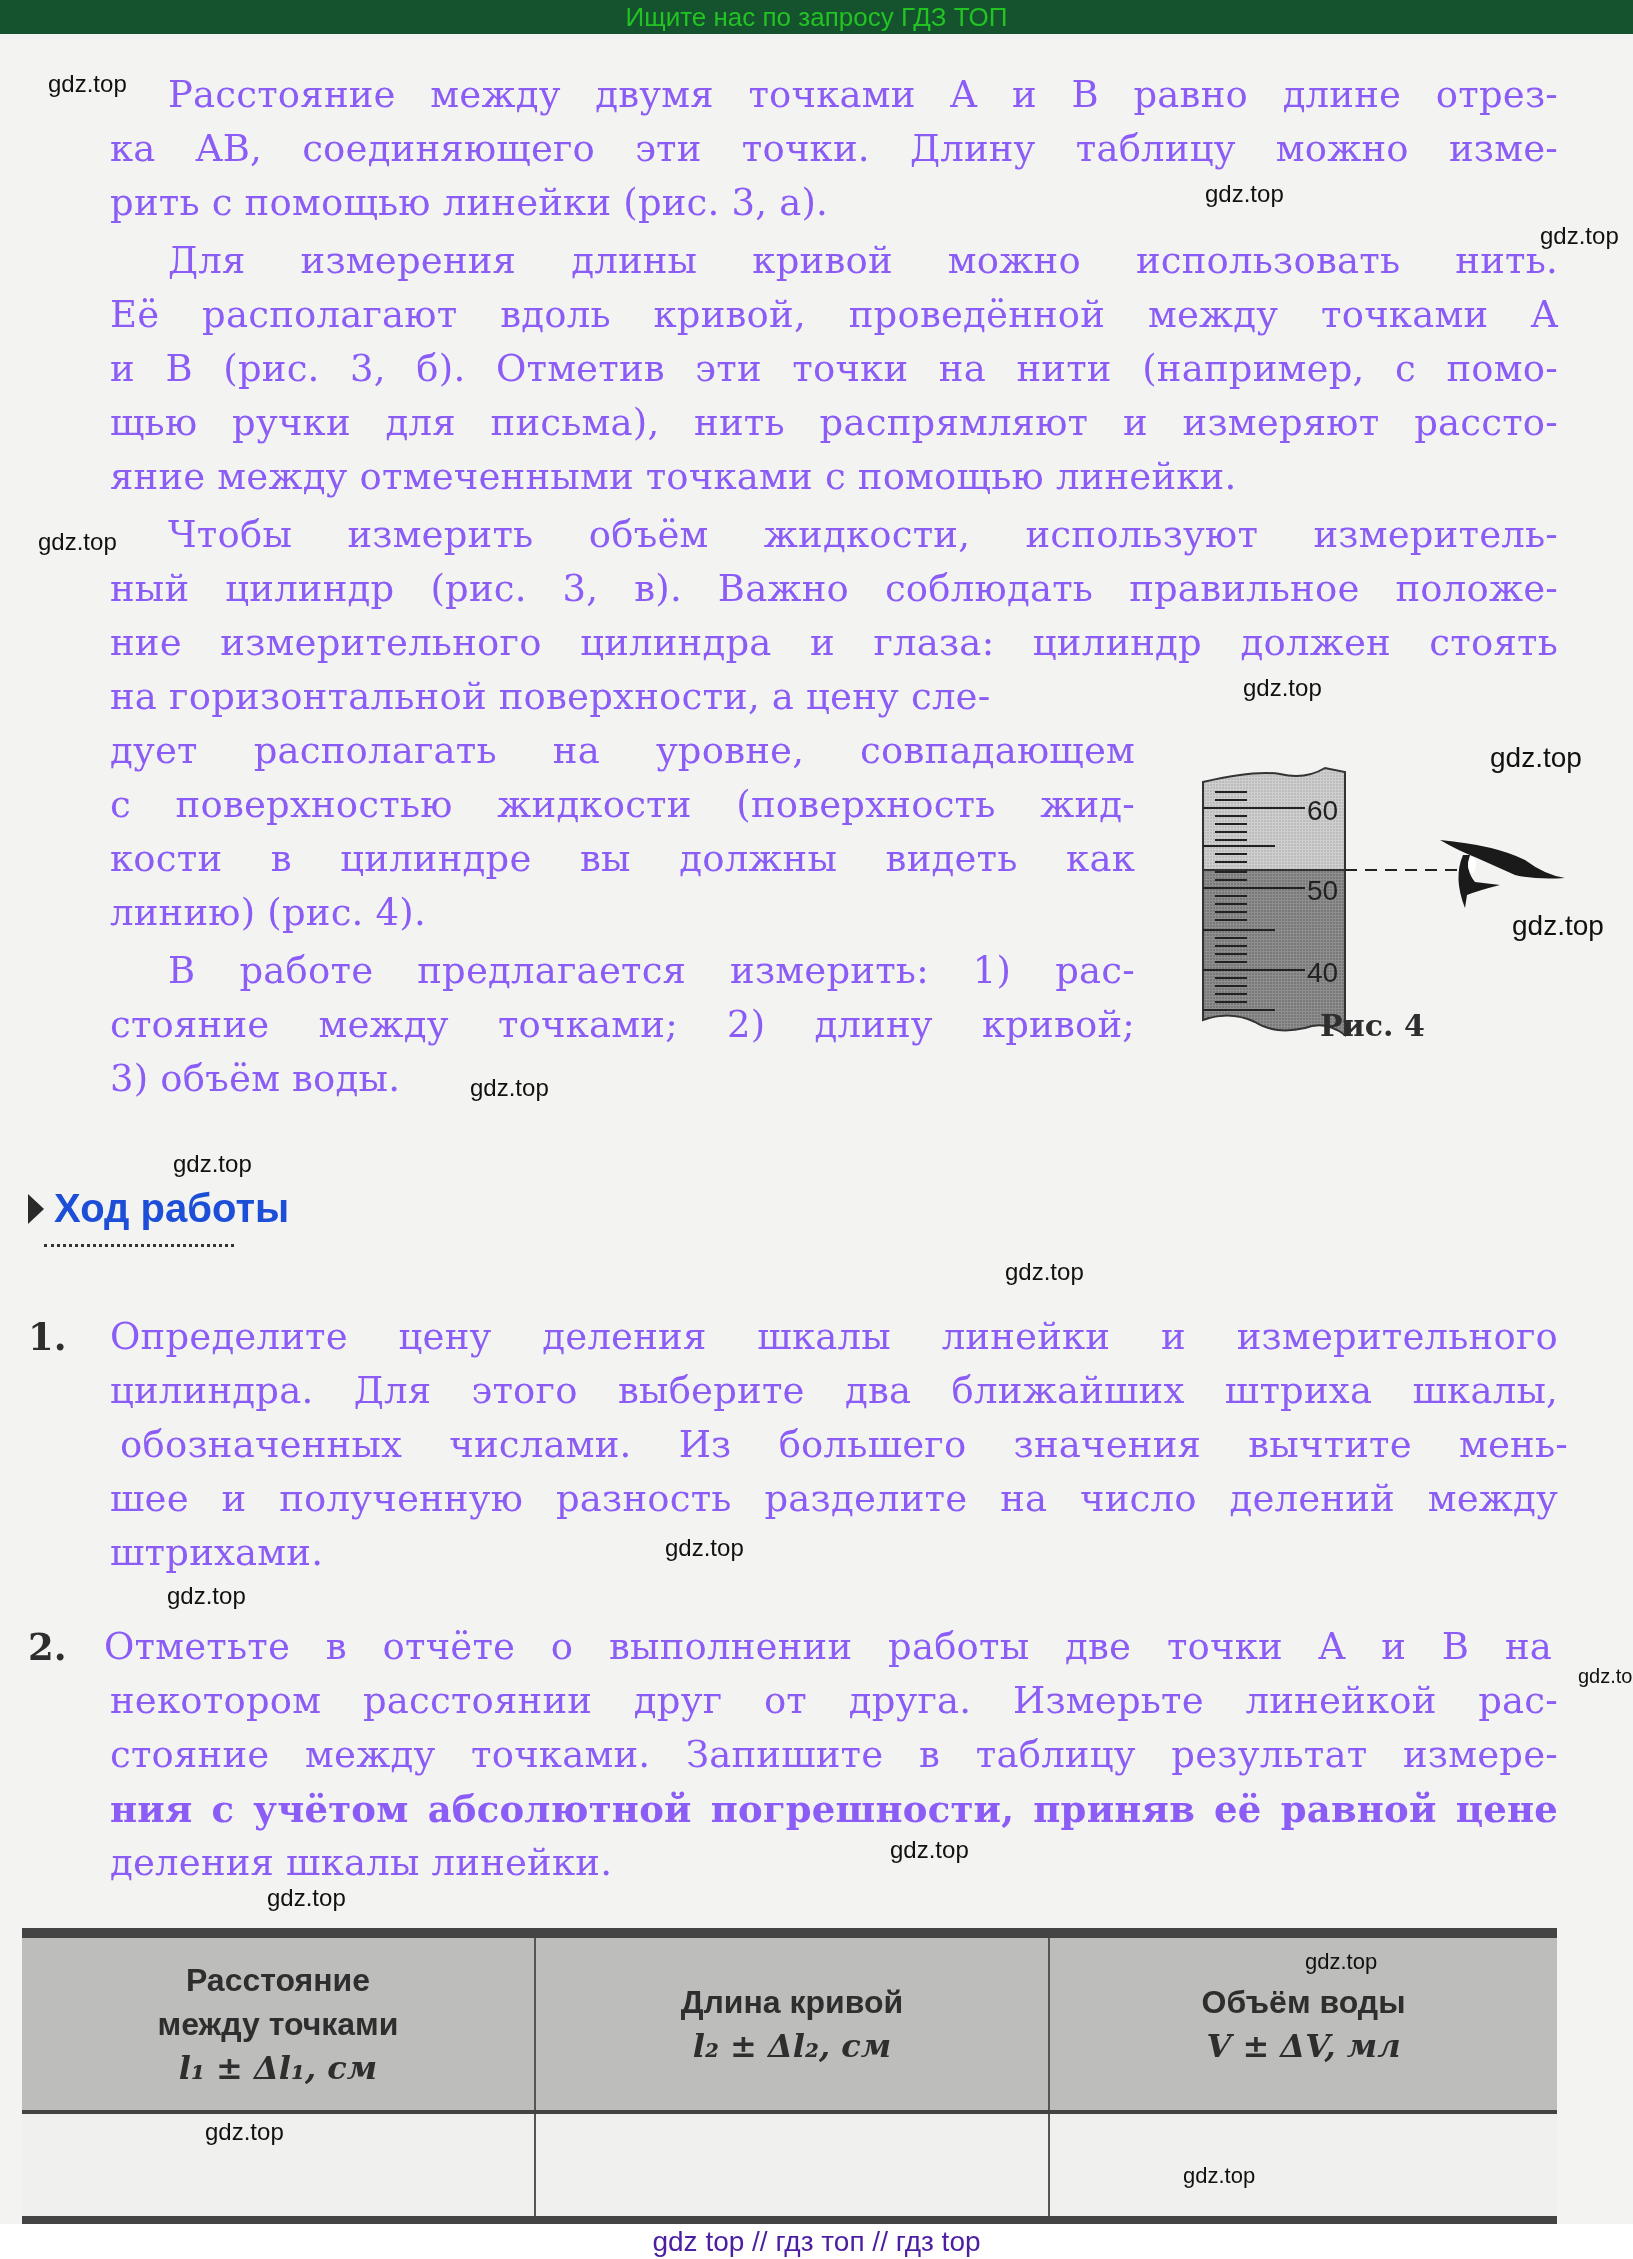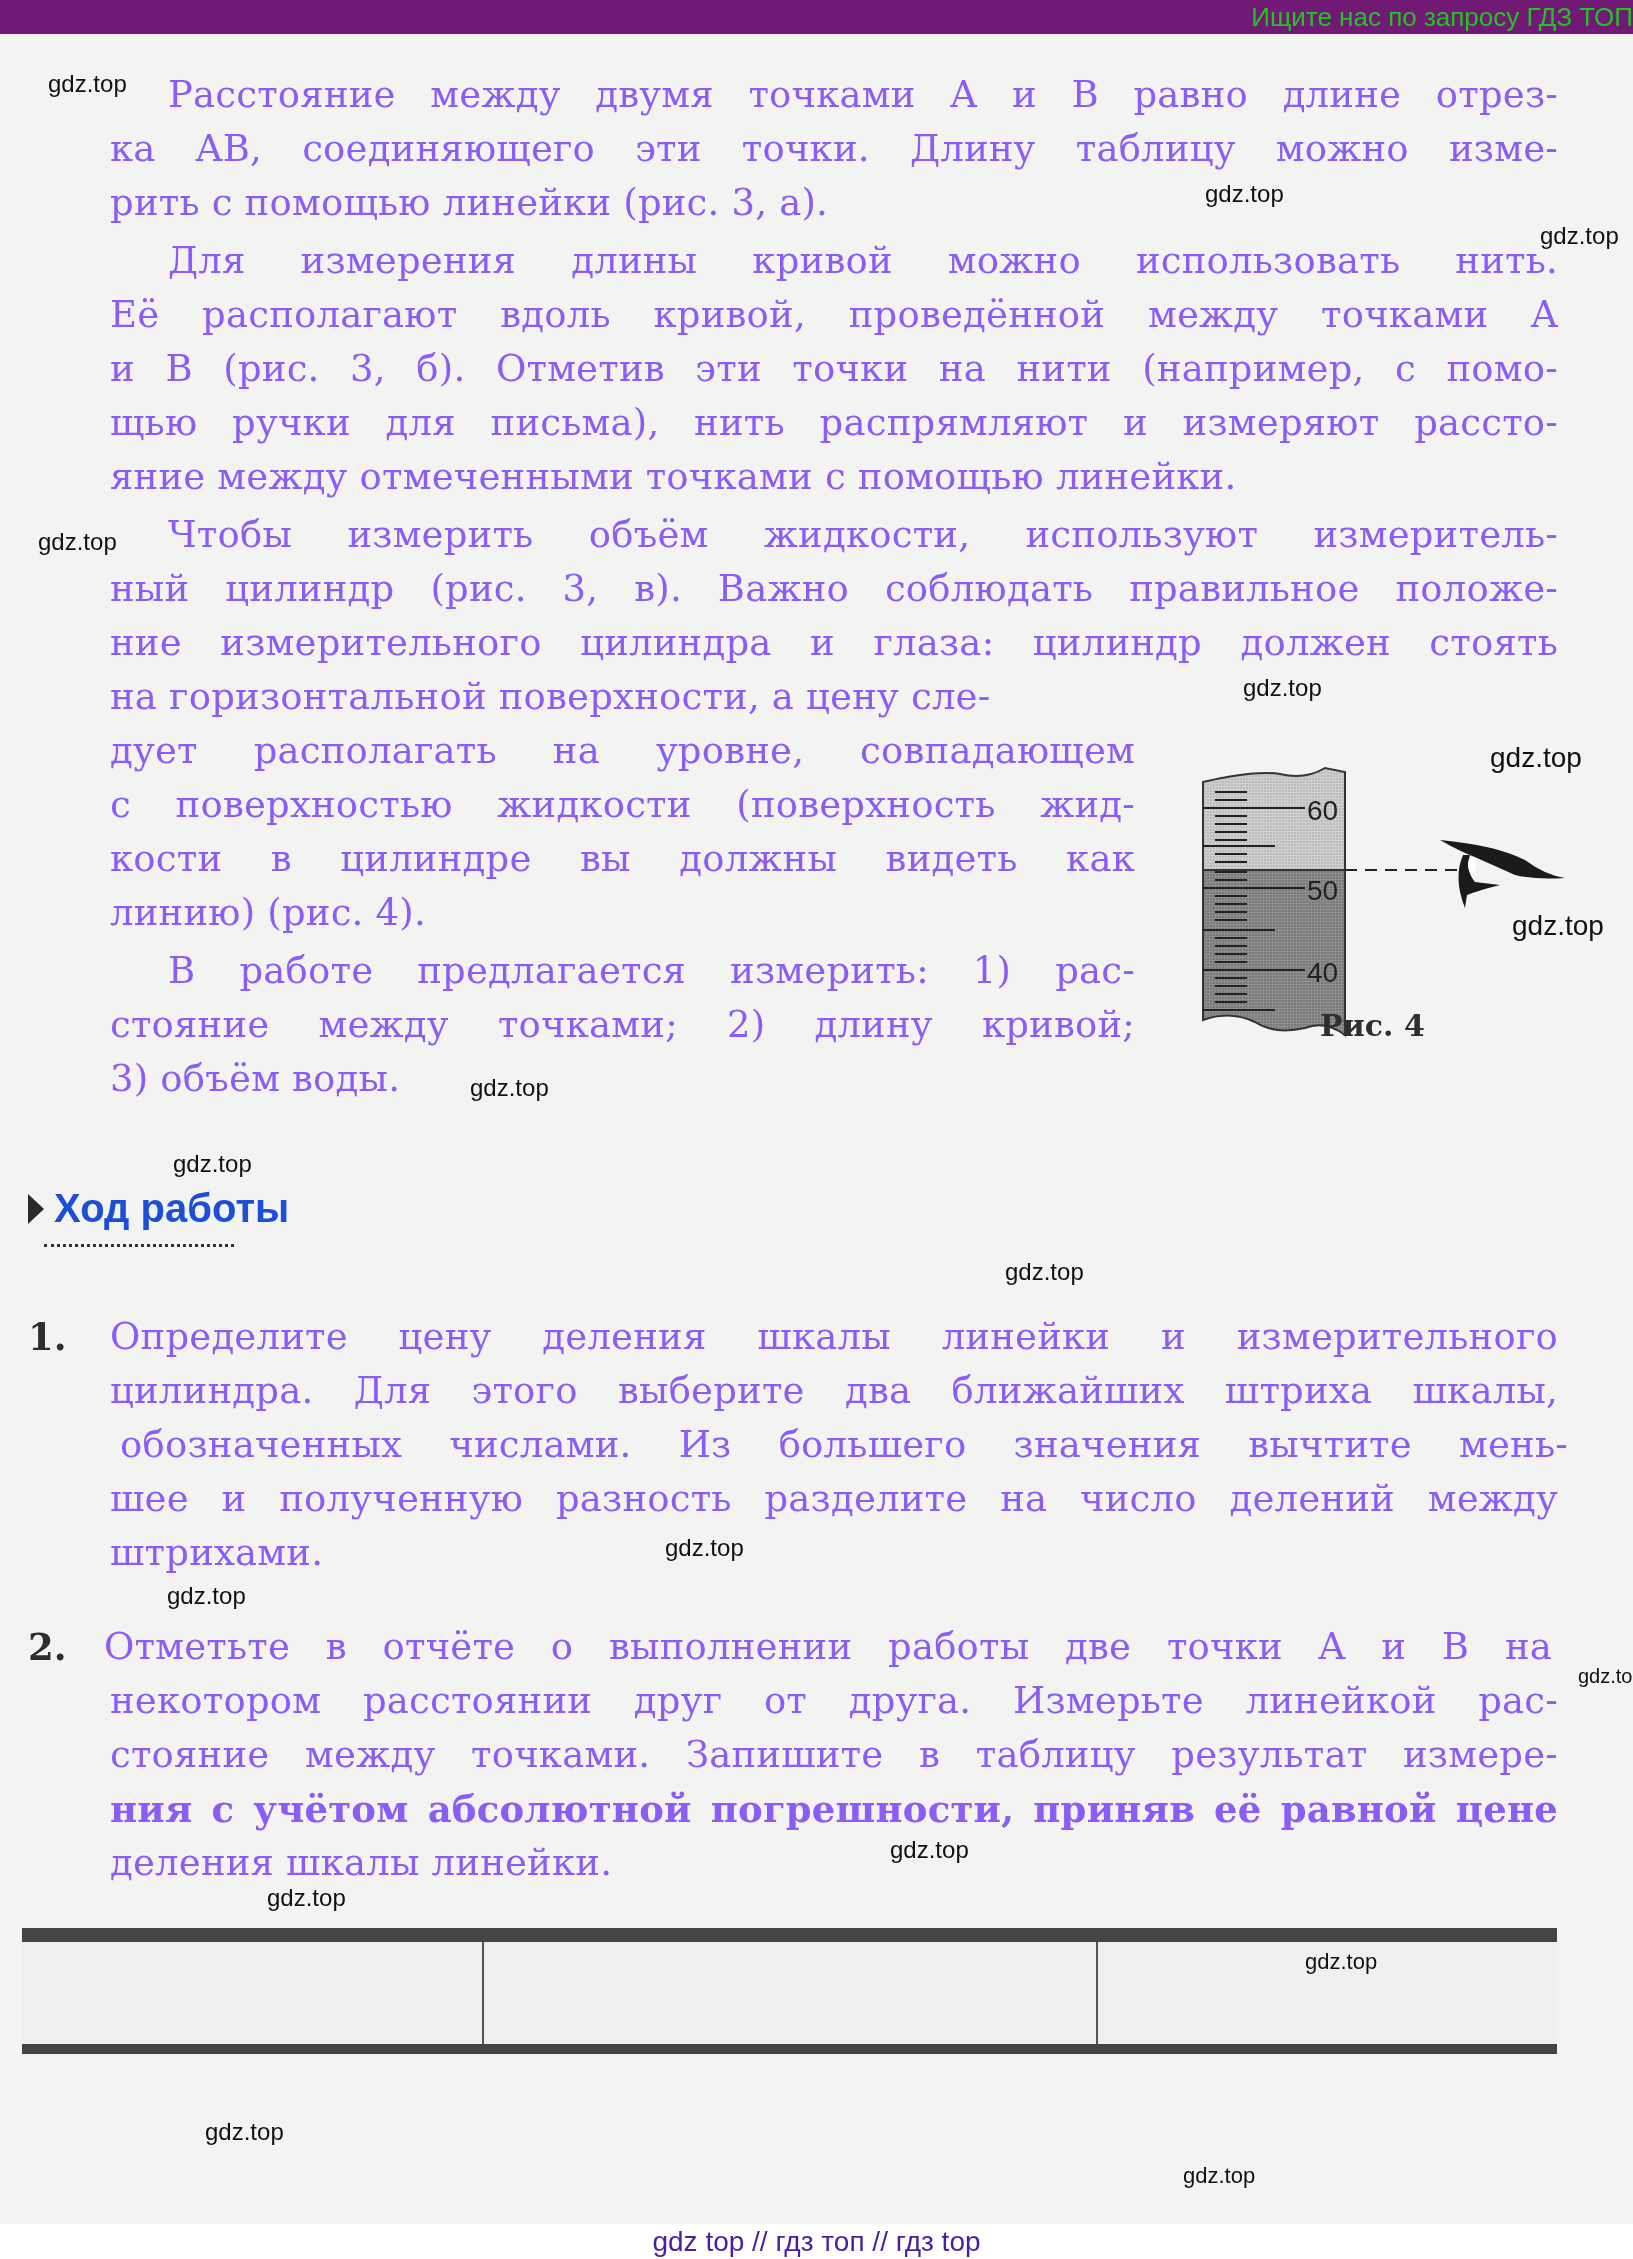--- a/index.html
+++ b/index.html
@@ -4,21 +4,21 @@
 <style>
   html, body { margin: 0; padding: 0; }
   body {
     width: 1633px; height: 2259px; position: relative; overflow: hidden;
     background: #f4f4f2;
     font-family: "DejaVu Serif", "Liberation Serif", serif;
     color: #2b2b2b;
   }
   .top-banner {
     position: absolute; left: 0; top: 0; width: 1633px; height: 34px;
-    background: #701a75; text-align: right;
+    background: #14532d; text-align: center;
     font-family: "Liberation Sans", sans-serif; font-size: 26px; line-height: 34px;
     color: #22c322;
   }
   .page { position: absolute; left: 0; top: 34px; width: 1633px; height: 2190px; background: #f3f3f1; }
   .line {
     position: absolute; font-size: 37px; line-height: 54px; white-space: nowrap;
     color: #8b5cf6; letter-spacing: 0.2px;
   }
   .just { text-align: justify; text-align-last: justify; }
   .wm {
@@ -165,20 +165,35 @@
 <div class="line just" style="left:104px;top:1620px;width:1448px;">Отметьте в отчёте о выполнении работы две точки A и B на</div>
 <div class="line just" style="left:110px;top:1674px;width:1448px;">некотором расстоянии друг от друга. Измерьте линейкой рас-</div>
 <div class="line just" style="left:110px;top:1728px;width:1448px;">стояние между точками. Запишите в таблицу результат измере-</div>
 <div class="line just" style="left:110px;top:1782px;width:1448px;font-weight:bold;">ния с учётом абсолютной погрешности, приняв её равной цене</div>
 <div class="line" style="left:110px;top:1836px;">деления шкалы линейки.</div>
 
 <div class="table-wrap">
   <div class="tbl-top"></div>
   <table>
     <tbody>
+        <tr>
+      <th style="width:512px;">
+        <div>Расстояние</div>
+        <div>между точками</div>
+        <div class="hsub">l₁ ± Δl₁, см</div>
+      </th>
+      <th style="width:512px;">
+        <div>Длина кривой</div>
+        <div class="hsub">l₂ ± Δl₂, см</div>
+      </th>
+      <th>
+        <div>Объём воды</div>
+        <div class="hsub">V ± ΔV, мл</div>
+      </th>
+    </tr>
     <tr>
       <td></td>
       <td></td>
       <td></td>
     </tr>
   </tbody>
     </table>
   <div class="tbl-bottom"></div>
 </div>
 

